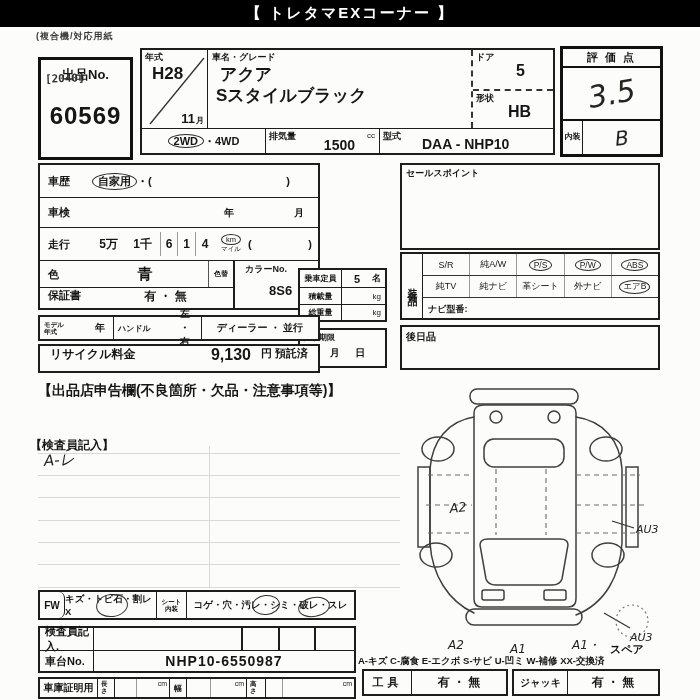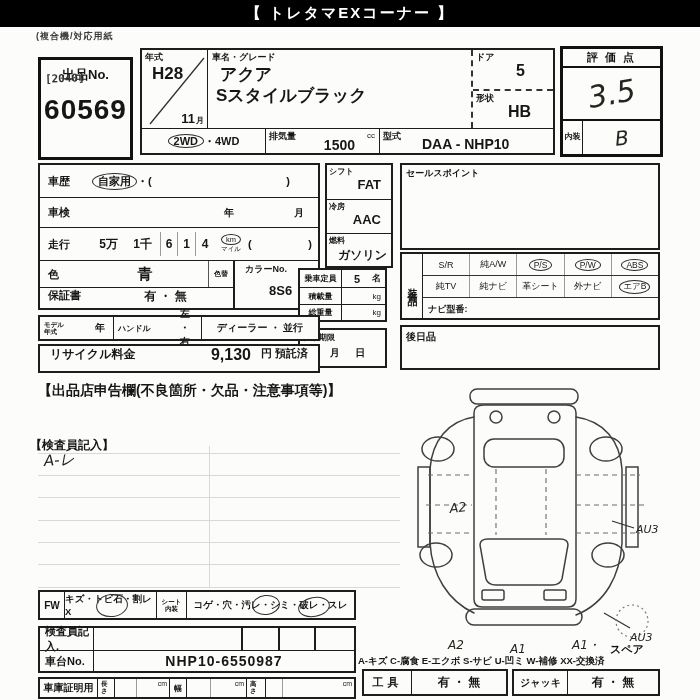--- a/index.html
+++ b/index.html
@@ -29,21 +29,21 @@
 <div id="page">
 
   <div class="a ctr" style="left:0;top:0;width:700px;height:27px;background:#000;">
     <span class="bold" style="color:#fff;font-size:15px;letter-spacing:2px;">【 トレタマEXコーナー 】</span>
   </div>
   <div class="a bold" style="left:36px;top:30px;font-size:9px;color:#3a3a3a;letter-spacing:1px;">(複合機/対応用紙</div>
 
   <div class="a bx3" style="left:38px;top:57px;width:95px;height:103px;">
     <div class="bold ctr" style="font-size:13px;margin-top:6px;">出品No.</div>
     <div class="a bold" style="left:4px;top:12px;font-size:11px;font-family:'DejaVu Sans Mono',monospace;color:#333;transform:rotate(-2deg);">[2040]</div>
-    <div class="bold ctr" style="font-size:28px;letter-spacing:1px;margin-top:10px;">60569</div>
+    <div class="bold ctr" style="font-size:24px;letter-spacing:1px;margin-top:18px;">60569</div>
   </div>
 
   <div class="a bx col" style="left:140px;top:48px;width:415px;height:107px;">
     <div class="flx" style="height:78px;">
       <div class="cellr" style="width:66px;position:relative;">
         <div class="lab" style="margin:2px 0 0 3px;">年式</div>
         <div class="bold" style="font-size:17px;margin:2px 0 0 10px;">H28</div>
         <div class="bold a" style="right:12px;bottom:2px;font-size:13px;">11</div>
         <div class="bold a" style="right:3px;bottom:2px;font-size:8px;">月</div>
         <svg class="a" style="left:0;top:0;" width="66" height="78" viewBox="0 0 66 78">
@@ -139,34 +139,20 @@
           <span class="bold ctr" style="font-size:12px;flex:1;">有 ・ 無</span>
         </div>
       </div>
       <div style="flex:1;border-left:2px solid #1d1d1d;position:relative;">
         <span class="lab a" style="left:10px;top:3px;">カラーNo.</span>
         <span class="bold a" style="left:34px;top:22px;font-size:13px;">8S6</span>
       </div>
     </div>
   </div>
 
-  <div class="a bx col" style="left:325px;top:163px;width:68px;height:105px;">
-    <div style="height:34px;position:relative;">
-      <span class="lab8 a" style="left:2px;top:2px;">シフト</span>
-      <span class="bold a" style="right:10px;top:12px;font-size:13px;">FAT</span>
-    </div>
-    <div class="rowt" style="height:34px;position:relative;">
-      <span class="lab8 a" style="left:2px;top:2px;">冷房</span>
-      <span class="bold a" style="right:10px;top:12px;font-size:13px;">AAC</span>
-    </div>
-    <div class="rowt" style="flex:1;position:relative;">
-      <span class="lab8 a" style="left:2px;top:2px;">燃料</span>
-      <span class="bold a" style="right:4px;top:13px;font-size:12px;">ガソリン</span>
-    </div>
-  </div>
 
   <div class="a bx col" style="left:298px;top:268px;width:89px;height:54px;">
     <div class="flx" style="height:17px;align-items:center;">
       <span class="cellr lab8 ctr" style="width:42px;height:100%;border-right-width:1px;">乗車定員</span>
       <span class="bold ctr" style="flex:1;font-size:11px;">5</span>
       <span class="bold" style="font-size:9px;margin-right:4px;">名</span>
     </div>
     <div class="flx rowt" style="height:17px;align-items:center;border-top-width:1px;">
       <span class="cellr lab8 ctr" style="width:42px;height:100%;border-right-width:1px;">積載量</span>
       <span style="flex:1;"></span>
@@ -302,21 +288,21 @@
     <text class="hand" x="42" y="130" font-size="13" transform="rotate(-6 42 130)">A2</text>
     <text class="hand" x="228" y="150" font-size="11">AU3</text>
     <text class="hand" x="222" y="258" font-size="11">AU3</text>
     <text class="hand" x="40" y="266" font-size="12">A2</text>
     <text class="hand" x="102" y="270" font-size="12">A1</text>
     <text class="hand" x="164" y="266" font-size="12">A1・</text>
     <text x="202" y="270" font-size="11" font-weight="bold" fill="#111">スペア</text>
   </svg>
 
   <div class="a bx flx" style="left:38px;top:590px;width:318px;height:30px;align-items:stretch;">
-    <span class="cellr ctr bold" style="width:25px;font-size:10px;">FW</span>
+    <span class="cellr ctr bold" style="width:25px;font-size:10px;border-radius:6px;">FW</span>
     <span class="cellr ctr" style="width:92px;font-size:9.5px;font-weight:bold;">キズ・トビ石・割レX</span>
     <span class="cellr ctr col" style="width:30px;font-size:6.5px;font-weight:bold;line-height:7px;">
       <span>シート</span>
       <span>内装</span>
     </span>
     <span class="ctr" style="flex:1;font-size:9.5px;font-weight:bold;">コゲ・穴・汚レ・シミ・破レ・スレ</span>
   </div>
   <div class="a" style="left:96px;top:594px;width:30px;height:21px;border:1.5px solid #33312c;border-radius:50%;transform:rotate(-8deg);"></div>
   <div class="a" style="left:252px;top:595px;width:26px;height:18px;border:1.5px solid #33312c;border-radius:50%;transform:rotate(-6deg);"></div>
   <div class="a" style="left:298px;top:597px;width:30px;height:18px;border:1.5px solid #33312c;border-radius:50%;transform:rotate(-10deg);"></div>

